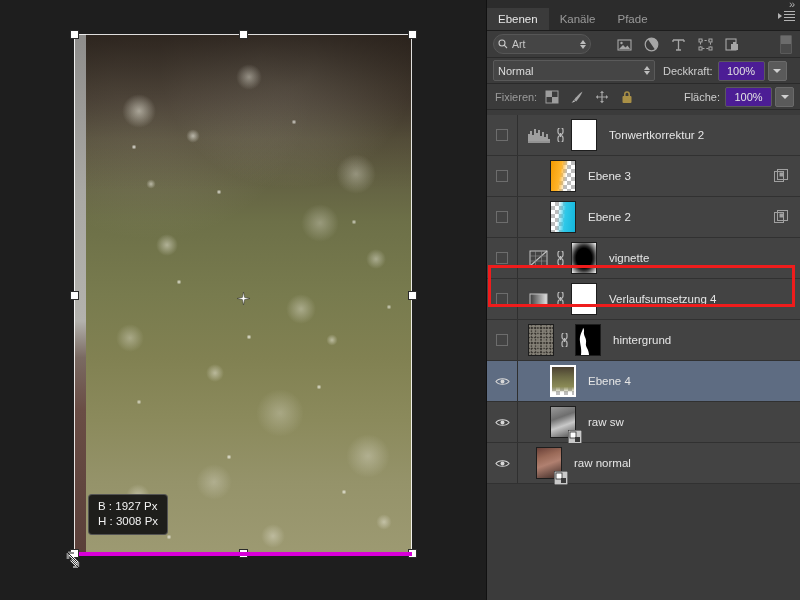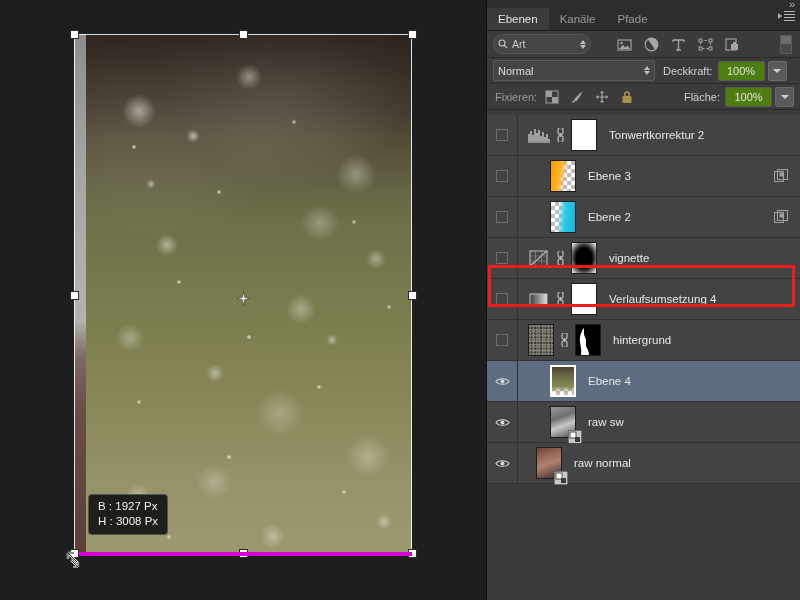--- a/index.html
+++ b/index.html
@@ -246,21 +246,21 @@
     border-radius: 2px;
     display: flex; align-items: center;
     padding: 0 4px;
     color: #ddd; font-size: 11px;
   }
   .blend-select .lbl { flex: 1; }
   .field-label { font-size: 11px; color: #cfcfcf; margin-left: 8px; white-space: nowrap; }
   .num-field {
     margin-left: 5px;
     width: 45px; height: 18px; line-height: 18px;
-    background: #4d7c0f;
+    background: #4c1d95;
     border: 1px solid #5a5a5a;
     border-radius: 2px;
     color: #e2e2e2; font-size: 11px;
     text-align: center;
   }
   .drop-btn {
     margin-left: 3px;
     width: 17px; height: 18px;
     background: #5a5a5a;
     border: 1px solid #6a6a6a;

